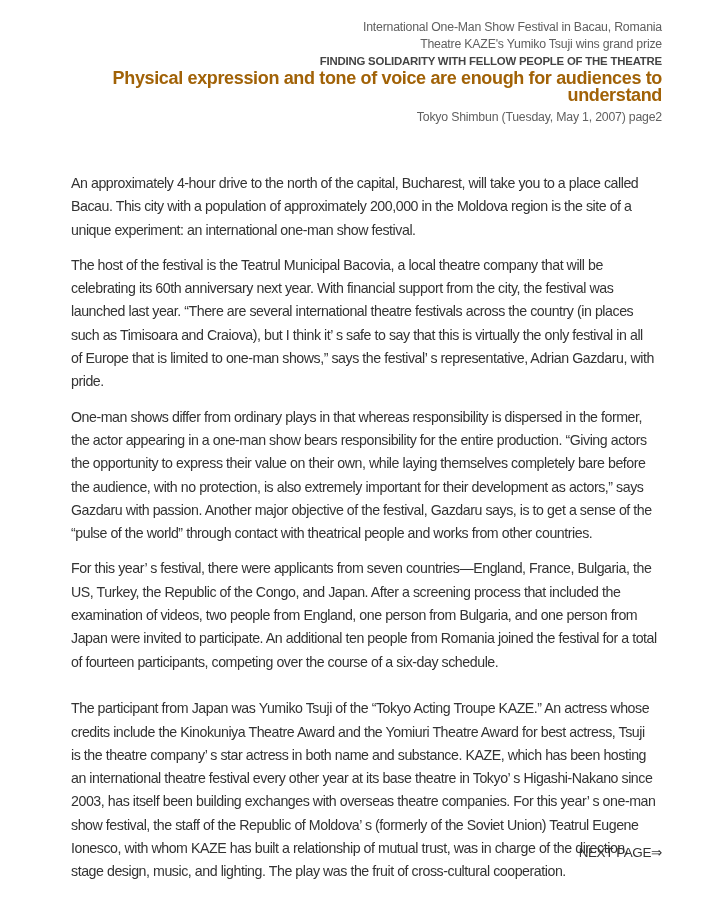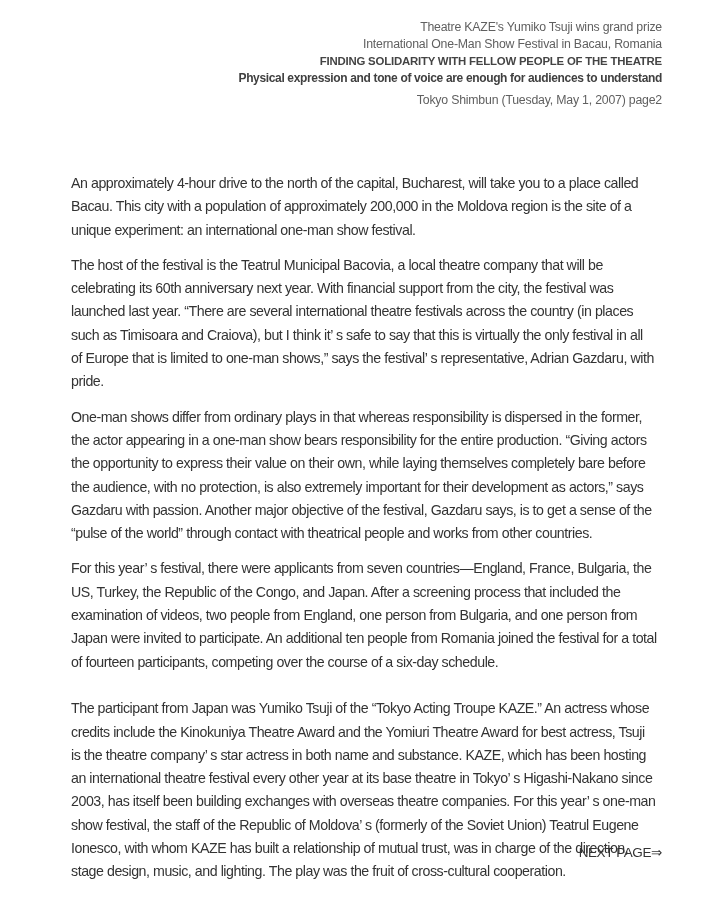--- a/index.html
+++ b/index.html
@@ -10,21 +10,21 @@
     .header {
       position: absolute; right: 57px; top: 19px; text-align: right;
     }
     .subtitle {
       font-size: 12.3px; color: #606060; line-height: 17px; letter-spacing: -0.2px;
     }
     .headline {
       font-size: 11.4px; font-weight: bold; color: #444444; line-height: 17px; letter-spacing: -0.2px;
     }
     .subhead {
-      font-size: 12px; font-weight: bold; color: #404040; line-height: 17px; letter-spacing: -0.35px; padding-left: 36px;
+      font-size: 18px; font-weight: bold; color: #a16207; line-height: 17px; letter-spacing: -0.35px; padding-left: 36px;
     }
     .source {
       margin-top: 5px;
       font-size: 12.3px; color: #606060; line-height: 17px; letter-spacing: -0.2px;
     }
     .article {
       position: absolute; left: 59px; top: 160px; width: 610px;
       font-size: 14.2px; line-height: 23.3px; color: #333333; letter-spacing: -0.45px;
     }
     .article p { margin: 12px; }
@@ -32,22 +32,22 @@
     .next-page {
       position: absolute; right: 57px; top: 844px;
       font-size: 13.5px; font-weight: normal; color: #333333; letter-spacing: -0.4px;
       cursor: pointer; text-decoration: none;
     }
   </style>
 </head>
 <body>
 
 <div class="header">
+  <div class="subtitle">International One-Man Show Festival in Bacau, Romania</div>
   <div class="subtitle">Theatre KAZE's Yumiko Tsuji wins grand prize</div>
-  <div class="subtitle">International One-Man Show Festival in Bacau, Romania</div>
   <div class="headline">FINDING SOLIDARITY WITH FELLOW PEOPLE OF THE THEATRE</div>
   <div class="subhead">Physical expression and tone of voice are enough for audiences to understand</div>
   <div class="source">Tokyo Shimbun (Tuesday, May 1, 2007) page2</div>
 </div>
 
 <div class="article">
   <p>An approximately 4-hour drive to the north of the capital, Bucharest, will take you to a place called Bacau. This city with a population of approximately 200,000 in the Moldova region is the site of a unique experiment: an international one-man show festival.</p>
   <p>The host of the festival is the Teatrul Municipal Bacovia, a local theatre company that will be celebrating its 60th anniversary next year. With financial support from the city, the festival was launched last year. “There are several international theatre festivals across the country (in places such as Timisoara and Craiova), but I think it’ s safe to say that this is virtually the only festival in all of Europe that is limited to one-man shows,” says the festival’ s representative, Adrian Gazdaru, with pride.</p>
   <p>One-man shows differ from ordinary plays in that whereas responsibility is dispersed in the former, the actor appearing in a one-man show bears responsibility for the entire production. “Giving actors the opportunity to express their value on their own, while laying themselves completely bare before the audience, with no protection, is also extremely important for their development as actors,” says Gazdaru with passion. Another major objective of the festival, Gazdaru says, is to get a sense of the “pulse of the world” through contact with theatrical people and works from other countries.</p>
   <p>For this year’ s festival, there were applicants from seven countries—England, France, Bulgaria, the US, Turkey, the Republic of the Congo, and Japan. After a screening process that included the examination of videos, two people from England, one person from Bulgaria, and one person from Japan were invited to participate. An additional ten people from Romania joined the festival for a total of fourteen participants, competing over the course of a six-day schedule.</p>

